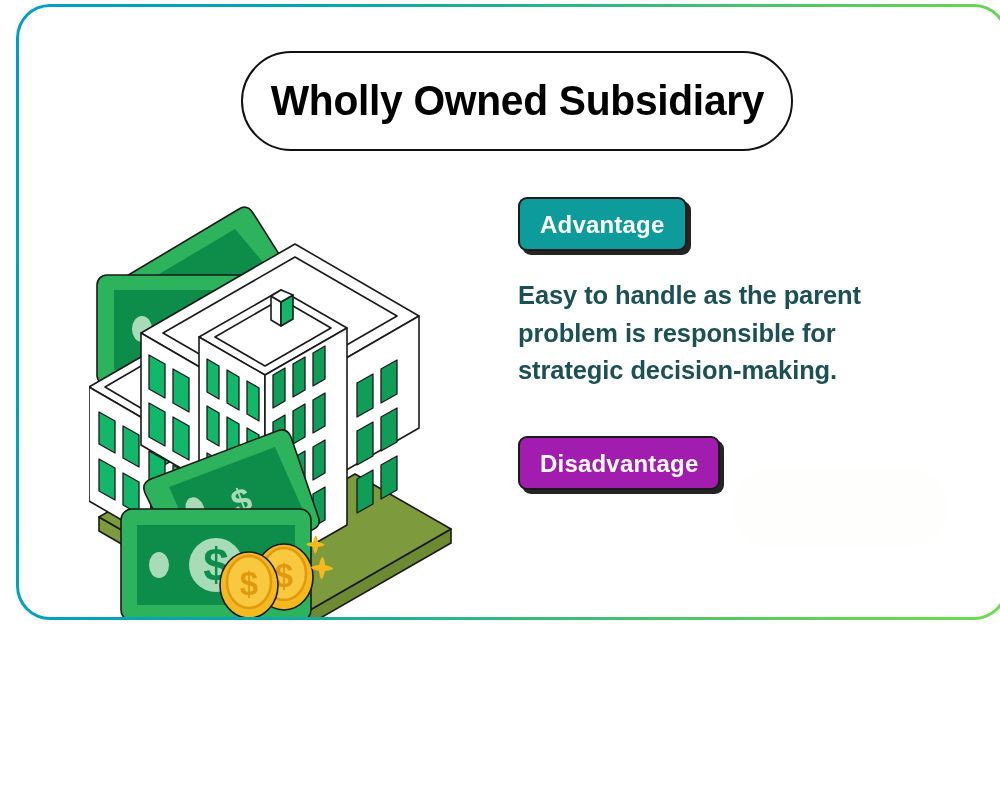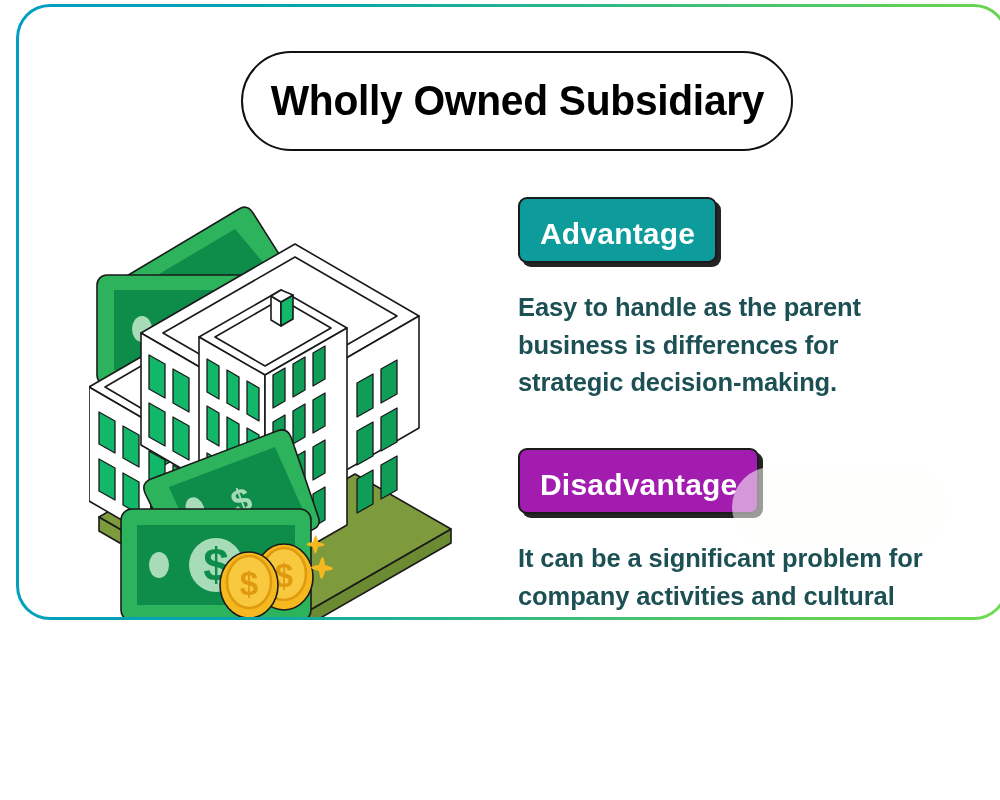--- a/index.html
+++ b/index.html
@@ -76,22 +76,22 @@
     width: 430px;
   }
   .badge {
     display: inline-block;
     box-sizing: border-box;
     border: 2.5px solid #1a1a1a;
     border-radius: 9px;
     color: #ffffff;
     font-family: "Liberation Sans Narrow", "Liberation Sans", sans-serif;
     font-weight: bold;
-    font-size: 30px;
-    padding: 20px 20px 12px 20px;
+    font-size: 24px;
+    padding: 14px 20px 12px 20px;
     letter-spacing: 0.2px;
     box-shadow: 4px 4px 0 rgba(0,0,0,0.86);
     line-height: 1.0;
   }
   .badge.advantage { background: #0e9b9b; }
   .badge.disadvantage { background: #a21caf; }
 
   .body-text {
     margin: 26px 0 0 0;
     font-family: "Liberation Sans Narrow", "Liberation Sans", sans-serif;
@@ -292,25 +292,24 @@
               <path d="M230 378 q4 -16 6 0 q16 4 0 6 q-4 16 -6 0 q-16 -4 0 -6 Z"></path>
             </g>
 
           </g>
         </svg>
       </div>
 
       <div class="content">
 
         <div class="badge advantage">Advantage</div>
-        <p class="body-text">Easy to handle as the parent business is differences for strategic decision-making.</p>
+        <p class="body-text">Easy to handle as the parent problem is responsible for strategic decision-making.</p>
 
         <div class="block-gap"></div>
 
         <div class="badge disadvantage">Disadvantage</div>
-        <p class="body-text">It can be a significant problem for company activities and cultural differences.</p>
       </div>
 
       <div class="watermark"></div>
 
     </div>
   </div>
 </div>
 
 </body></html>

